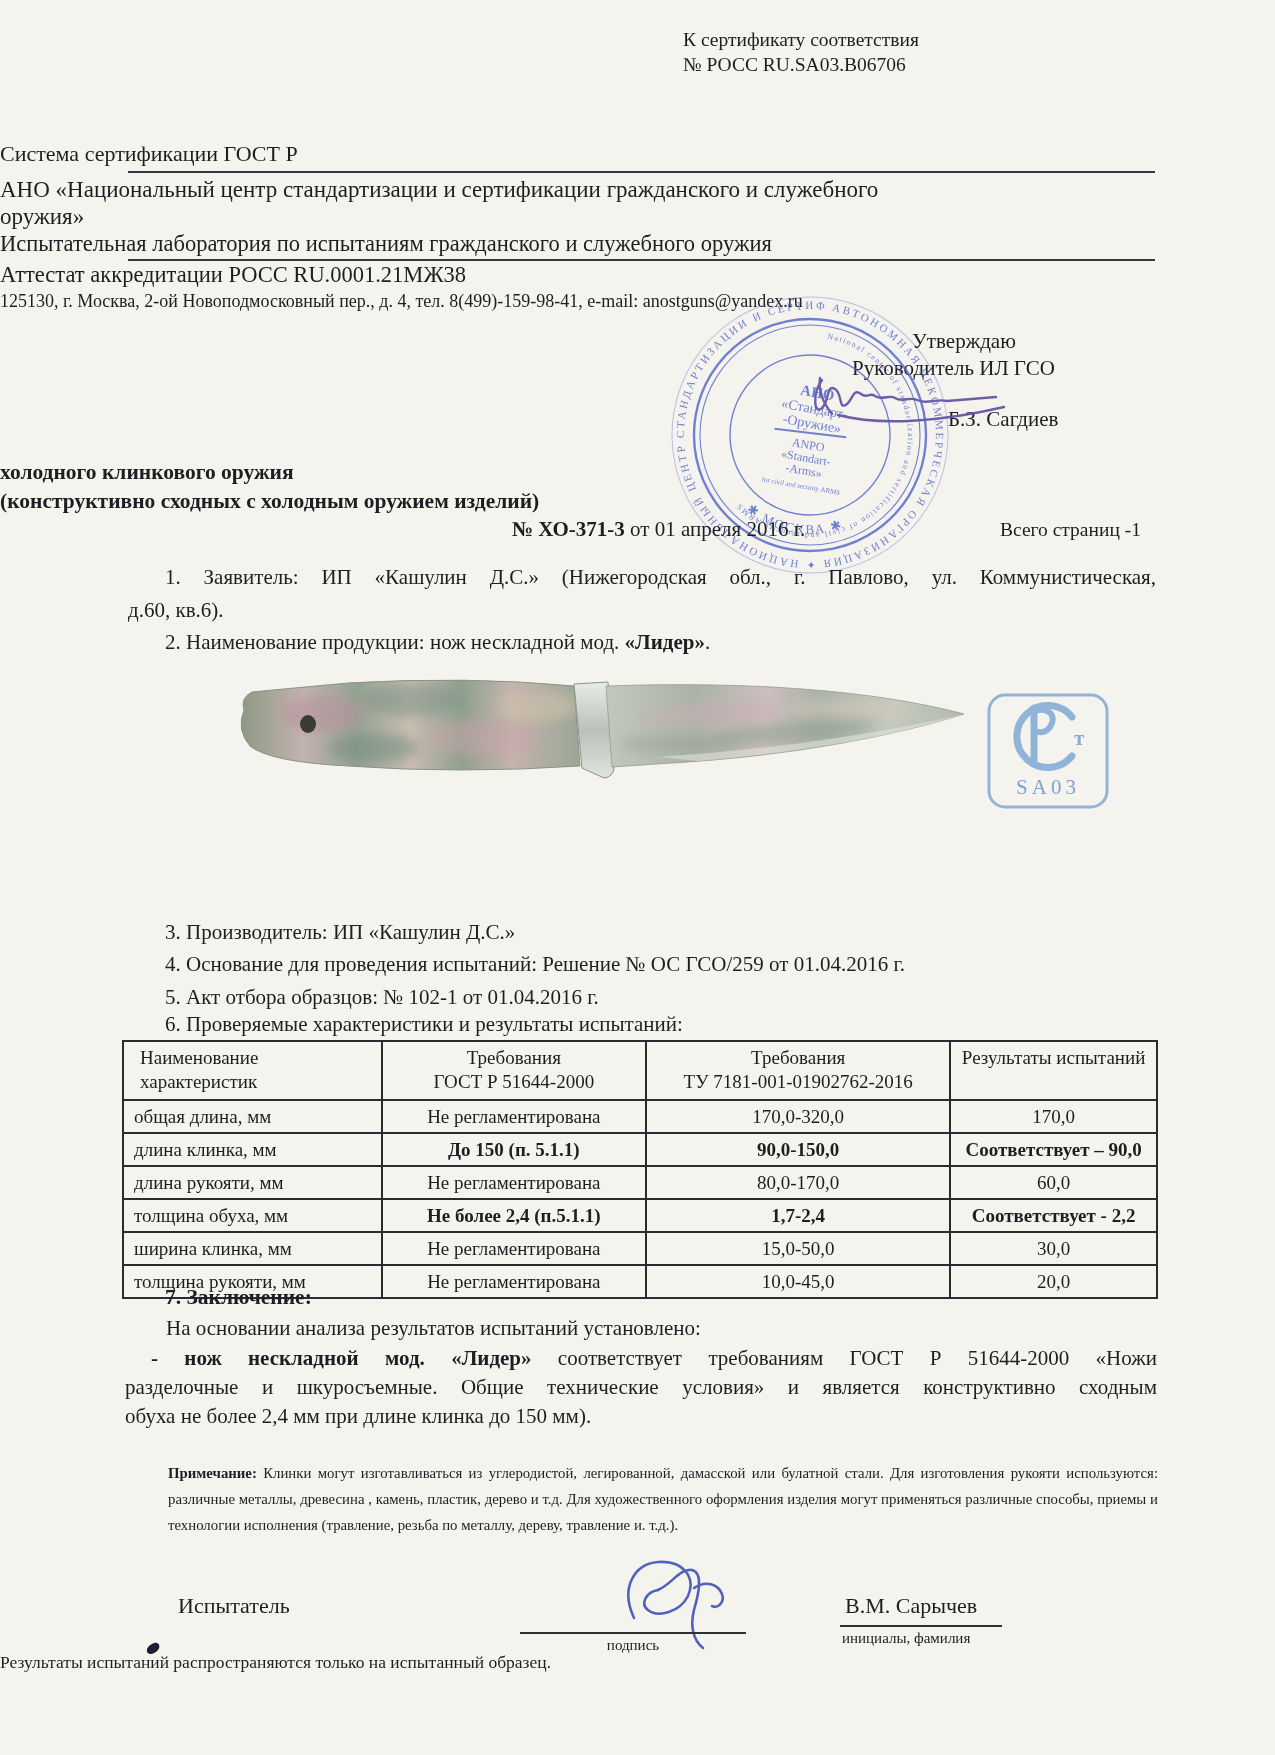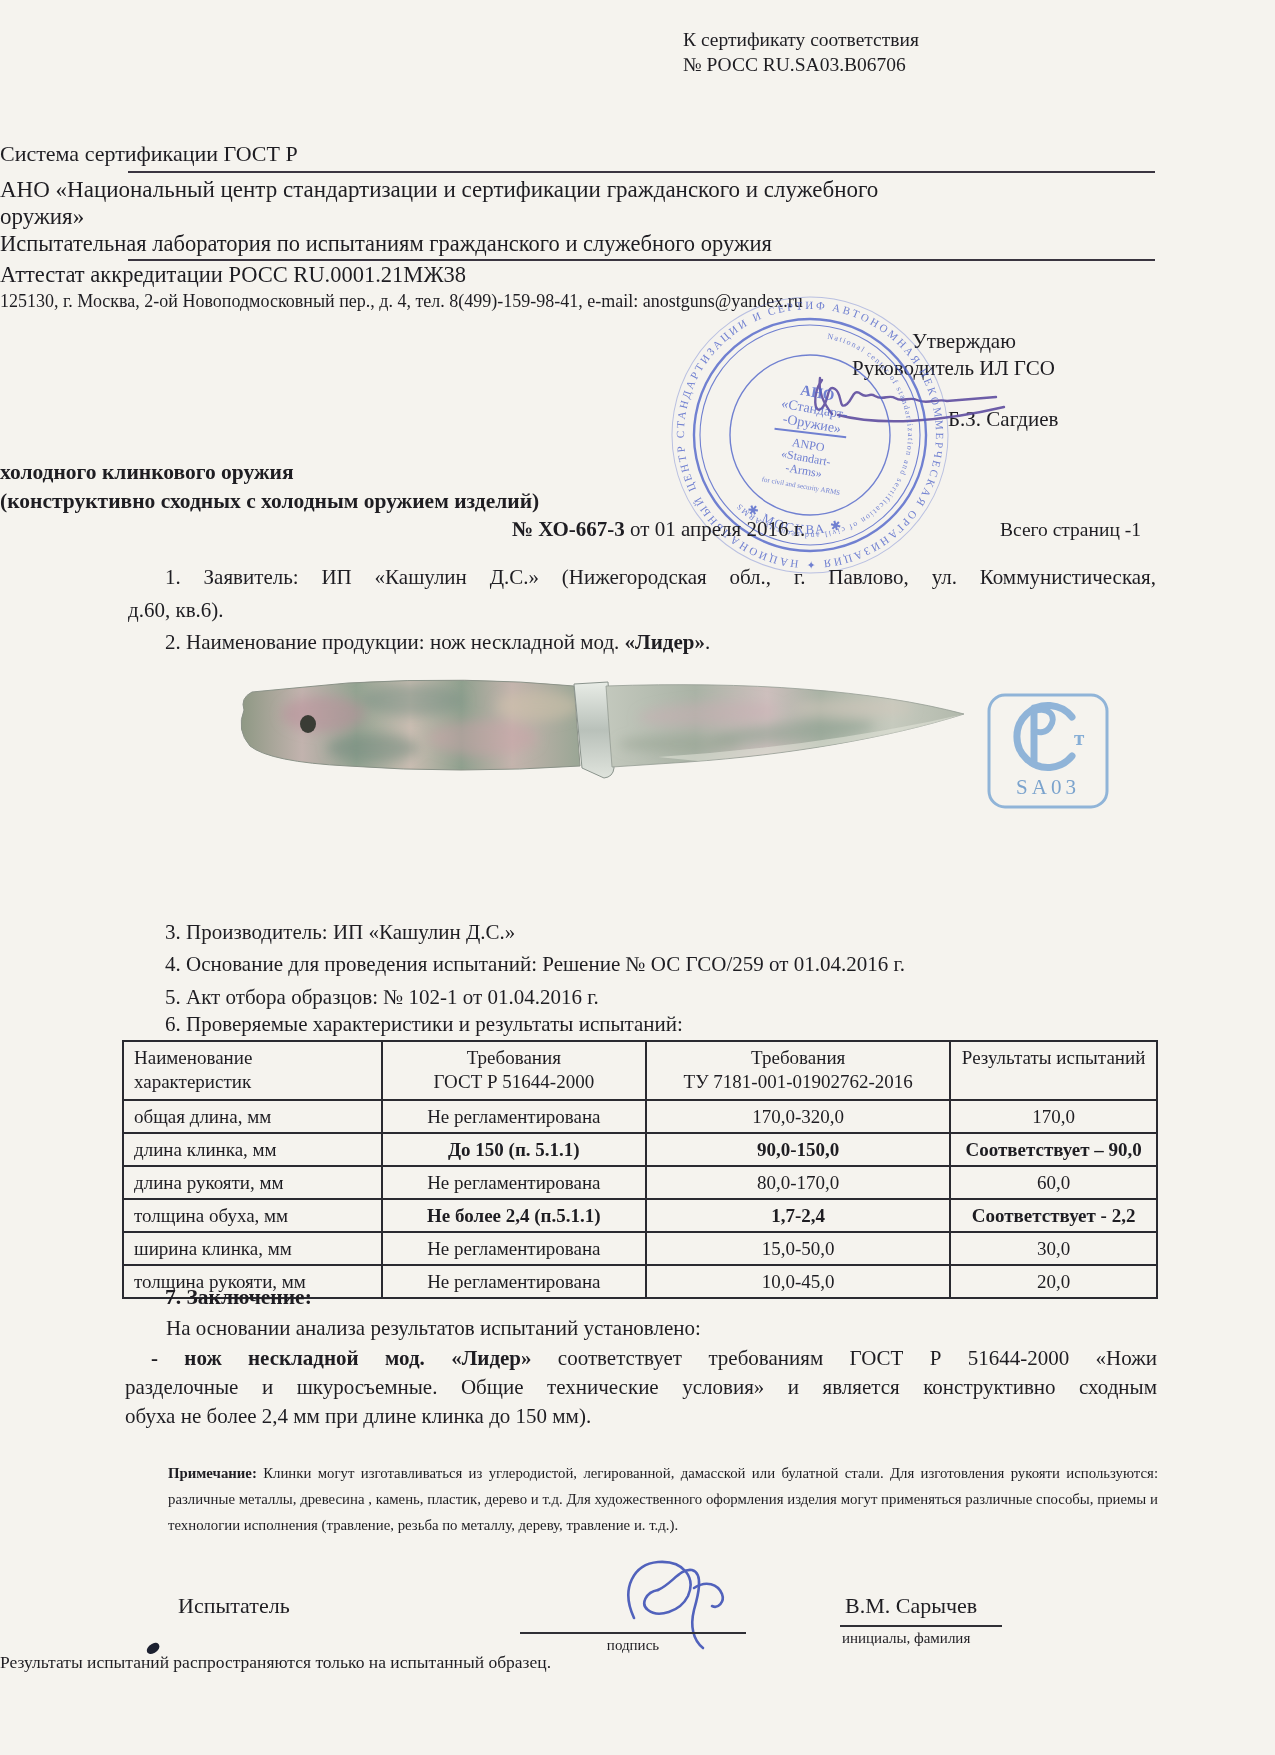--- a/index.html
+++ b/index.html
@@ -89,21 +89,21 @@
         <text y="40" font-size="12">-Arms»</text>
         <text y="54" font-size="7">for civil and security ARMS</text>
       </g>
       <line x1="-36" y1="0" x2="36" y2="-4" stroke-width="2"></line>
     </g>
   </svg>
 
   <div class="abs ctr b" style="top:460px;font-size:21.5px;">холодного клинкового оружия</div>
   <div class="abs ctr b" style="top:489px;font-size:21.5px;">(конструктивно сходных  с холодным оружием изделий)</div>
   <div class="abs" style="left:512px;top:517px;font-size:21px;">
-    <span class="b">№ ХО-667-3</span><span> от 01 апреля 2016 г.</span>
+    <span class="b">№ ХО-371-3</span><span> от 01 апреля 2016 г.</span>
   </div>
   <div class="abs" style="left:1000px;top:519px;font-size:19.5px;">Всего страниц -1</div>
 
   <div class="abs jl" style="left:128px;top:565px;width:1028px;font-size:21px;padding-left:37px;box-sizing:border-box;">1. Заявитель:  ИП «Кашулин Д.С.»   (Нижегородская обл., г. Павлово,  ул. Коммунистическая,</div>
   <div class="abs" style="left:128px;top:598px;font-size:21px;">д.60, кв.6).</div>
   <div class="abs" style="left:165px;top:630px;font-size:21px;">
     <span>2. Наименование продукции:  нож  нескладной мод. </span><span class="b">«Лидер»</span><span>.</span>
   </div>
 
   <svg class="abs" style="left:228px;top:656px;" width="740" height="146" viewBox="0 0 740 146">
@@ -181,21 +181,21 @@
 
   <table class="res abs" style="left:122px;top:1040px;">
     <colgroup>
         <col style="width:25%">
         <col style="width:25.6%">
         <col style="width:29.4%">
         <col style="width:20%">
       </colgroup>
     <thead>
       <tr>
-        <th style="text-align:left;padding-left:10px;">
+        <th style="text-align:left;padding-left:16px;">
             <span class="hl">Наименование</span>
             <span class="hl">характеристик</span>
           </th>
         <th>
             <span class="hl">Требования</span>
             <span class="hl">ГОСТ Р  51644-2000</span>
           </th>
         <th>
             <span class="hl">Требования</span>
             <span class="hl">ТУ 7181-001-01902762-2016</span>

